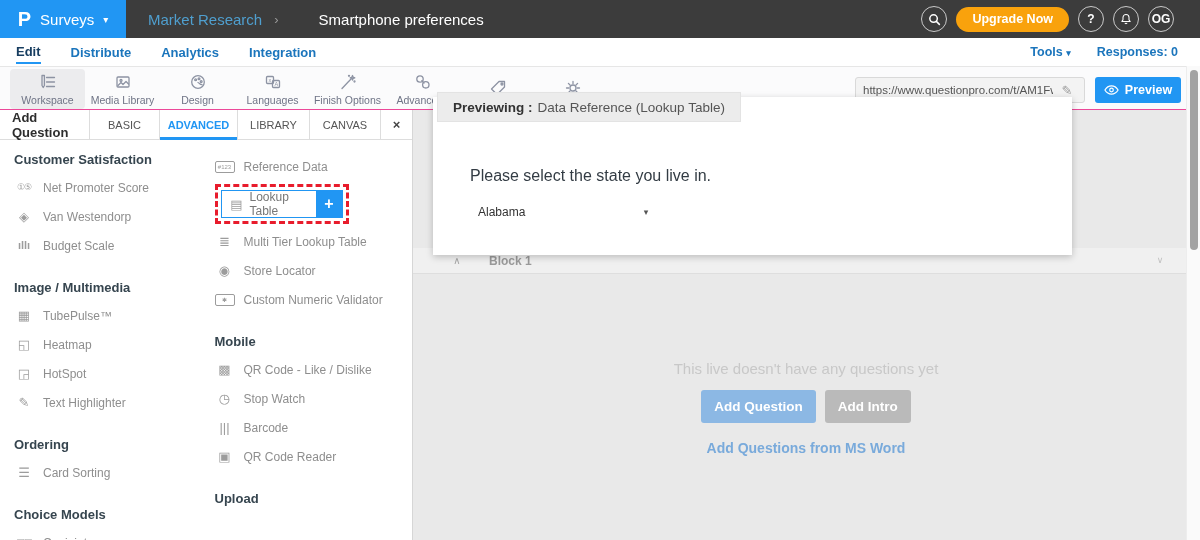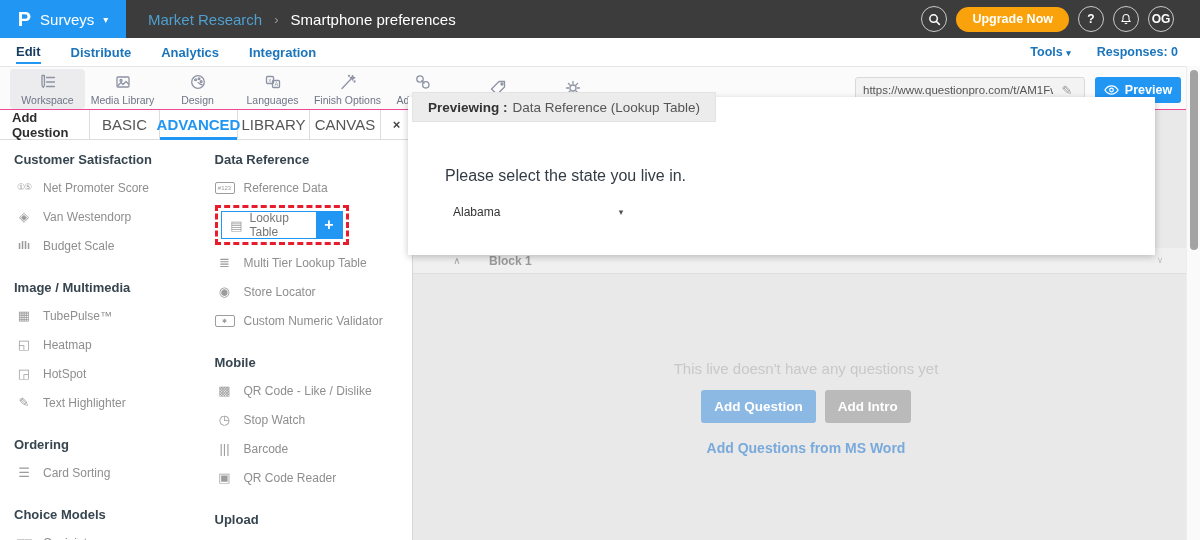--- a/index.html
+++ b/index.html
@@ -8,21 +8,21 @@
 
   
   .topbar { position:absolute; top:0; left:0; right:0; height:38px; background:#3c3c3c; display:flex; align-items:center; z-index:8; }
   .logo { width:126px; height:38px; background:#2196f3; color:#fff; display:flex; align-items:center; justify-content:center; gap:9px; cursor:pointer; }
   .logo-p { font-size:20px; font-weight:bold; }
   .logo-name { font-size:15px; }
   .logo-caret { font-size:10px; }
   .breadcrumb { display:flex; align-items:center; gap:12px; margin-left:22px; font-size:15px; }
   .bc-parent { color:#4f9fcf; }
   .bc-sep { color:#9a9a9a; font-size:13px; }
-  .bc-current { color:#fff; }
+  .bc-current { color:#fff;margin-left:28px; }
   .topbar-right { margin-left:auto; display:flex; align-items:center; gap:9px; padding-right:26px; }
   .circle-btn { width:26px; height:26px; border:1.5px solid #c9c9c9; border-radius:50%; color:#fff; display:flex; align-items:center; justify-content:center; font-size:12px; font-weight:bold; cursor:pointer; background:transparent; }
   .upgrade-btn { background:#f9a20c; color:#fff; border:none; border-radius:14px; height:25px; padding:0 16px; font-size:12.5px; font-weight:bold; cursor:pointer; font-family:inherit; }
 
   
   .nav { position:absolute; top:38px; left:0; right:0; height:28px; background:#fff; display:flex; align-items:center; z-index:7; }
   .nav-item { margin-left:30px; font-size:13px; font-weight:bold; color:#1b75bc; cursor:pointer; padding:4px 0 3px; }
   .nav-item:first-child { margin-left:16px; }
   .nav-item.active { color:#173d60; border-bottom:2px solid #2196f3; }
   .nav-right { margin-left:auto; display:flex; align-items:center; gap:26px; padding-right:22px; }
@@ -40,21 +40,21 @@
   .url-text { flex:1; font-size:11.5px; color:#555; white-space:nowrap; overflow:hidden; }
   .url-pencil { color:#555; font-size:13px; margin-left:4px; cursor:pointer; }
   .preview-btn { position:absolute; left:1095px; top:10px; width:86px; height:26px; background:#2196f3; border:none; border-radius:3px; color:#fff; font-size:12.5px; font-weight:bold; display:flex; align-items:center; justify-content:center; gap:6px; cursor:pointer; font-family:inherit; }
   .preview-btn svg { stroke:#fff; fill:none; stroke-width:1.3; }
 
   
   .panel { position:absolute; top:110px; left:0; width:413px; bottom:0; background:#fff; border-right:1px solid #d6d6d6; z-index:3; }
   .tabs { height:30px; display:flex; border-bottom:1px solid #ddd; }
   .tabs > div { display:flex; align-items:center; justify-content:center; border-right:1px solid #ddd; cursor:pointer; }
   .tab-title { width:90px; font-size:13px; font-weight:bold; color:#2d2d2d; justify-content:flex-start !important; padding-left:12px; cursor:default !important; }
-  .tab { font-size:15px; color:#555; position:relative;text-align:right; }
+  .tab { font-size:11px; color:#555; position:relative;text-align:right; }
   .tab-basic { width:70px; } .tab-advanced { width:78px; } .tab-library { width:72px; } .tab-canvas { width:71px; }
   .tab.active { color:#2196f3; font-weight:bold; }
   .tab.active::after { content:""; position:absolute; left:0; right:0; bottom:-1px; height:3px; background:#2196f3; }
   .tab-close { flex:1; font-size:13px; font-weight:bold; color:#444; border-right:none !important; }
   .cols { display:flex; height:400px; overflow:hidden; }
   .col { width:205px; padding-left:14px; }
   .col2 { width:208px; padding-left:10px; }
   .section { margin-top:12px; margin-bottom:6px; }
   .section + .section { margin-top:20px; }
   .sec-heading { font-size:13px; font-weight:bold; color:#36454f; margin-bottom:6px; }
@@ -79,21 +79,21 @@
   .bh-right { margin-left:auto; margin-right:16px; font-size:9px; color:#c0c0c0; cursor:pointer; }
   .empty-state { position:absolute; top:250px; left:13px; right:0; text-align:center; }
   .empty-msg { font-size:15px; color:#c8c8c8; }
   .empty-btns { margin-top:13px; display:flex; justify-content:center; gap:9px; }
   .btn-addq { background:#8cb8e4; }
   .btn-intro { background:#bababa; }
   .empty-btns button { border:none; border-radius:3px; color:#fff; font-size:13.5px; font-weight:bold; padding:9px 13px; cursor:pointer; font-family:inherit; }
   .msword-link { margin-top:17px; font-size:14px; font-weight:bold; color:#79aadb; cursor:pointer; }
 
   
-  .popup { position:absolute; left:408px; top:97px; width:747px; height:158px; background:#fff; box-shadow:0 2px 7px rgba(0,0,0,0.22); z-index:5; }
+  .popup { position:absolute; left:433px; top:97px; width:639px; height:158px; background:#fff; box-shadow:0 2px 7px rgba(0,0,0,0.22); z-index:5; }
   .popup-label { position:absolute; left:4px; top:-5px; height:30px; background:#ececec; border:1px solid #e3e3e3; display:flex; align-items:center; padding:0 15px; font-size:13.5px; white-space:nowrap; }
   .pl-bold { font-weight:bold; color:#333; }
   .pl-rest { color:#555; margin-left:5px; }
   .popup-q { position:absolute; left:37px; top:70px; font-size:16px; color:#333c44; }
   .popup-dd { position:absolute; left:45px; top:108px; width:178px; display:flex; align-items:center; justify-content:space-between; cursor:pointer; }
   .dd-value { font-size:12px; color:#333; }
   .dd-caret { font-size:9px; color:#555; }
 
   
   .scroll-track { position:absolute; top:66px; right:0; width:14px; bottom:0; background:#fafafa; border-left:1px solid #ededed; z-index:6; }
@@ -309,21 +309,20 @@
           <div class="sec-heading">Choice Models</div>
           <div class="q-item">
               <span class="gi gi-sm">▤▤</span>
               <span>Conjoint</span>
             </div>
         </div>
       </div>
 
       <div class="col col2">
         <div class="section">
-          <div class="sec-heading">Data Reference</div>
           <div class="q-item">
               <span class="gi icon-boxed">#123</span>
               <span>Reference Data</span>
             </div>
           <div class="lt-outer">
             <div class="lt-box">
               <span class="gi">▤</span>
               <span class="lt-label">Lookup Table</span>
               <button class="lt-plus">+</button>
             </div>

